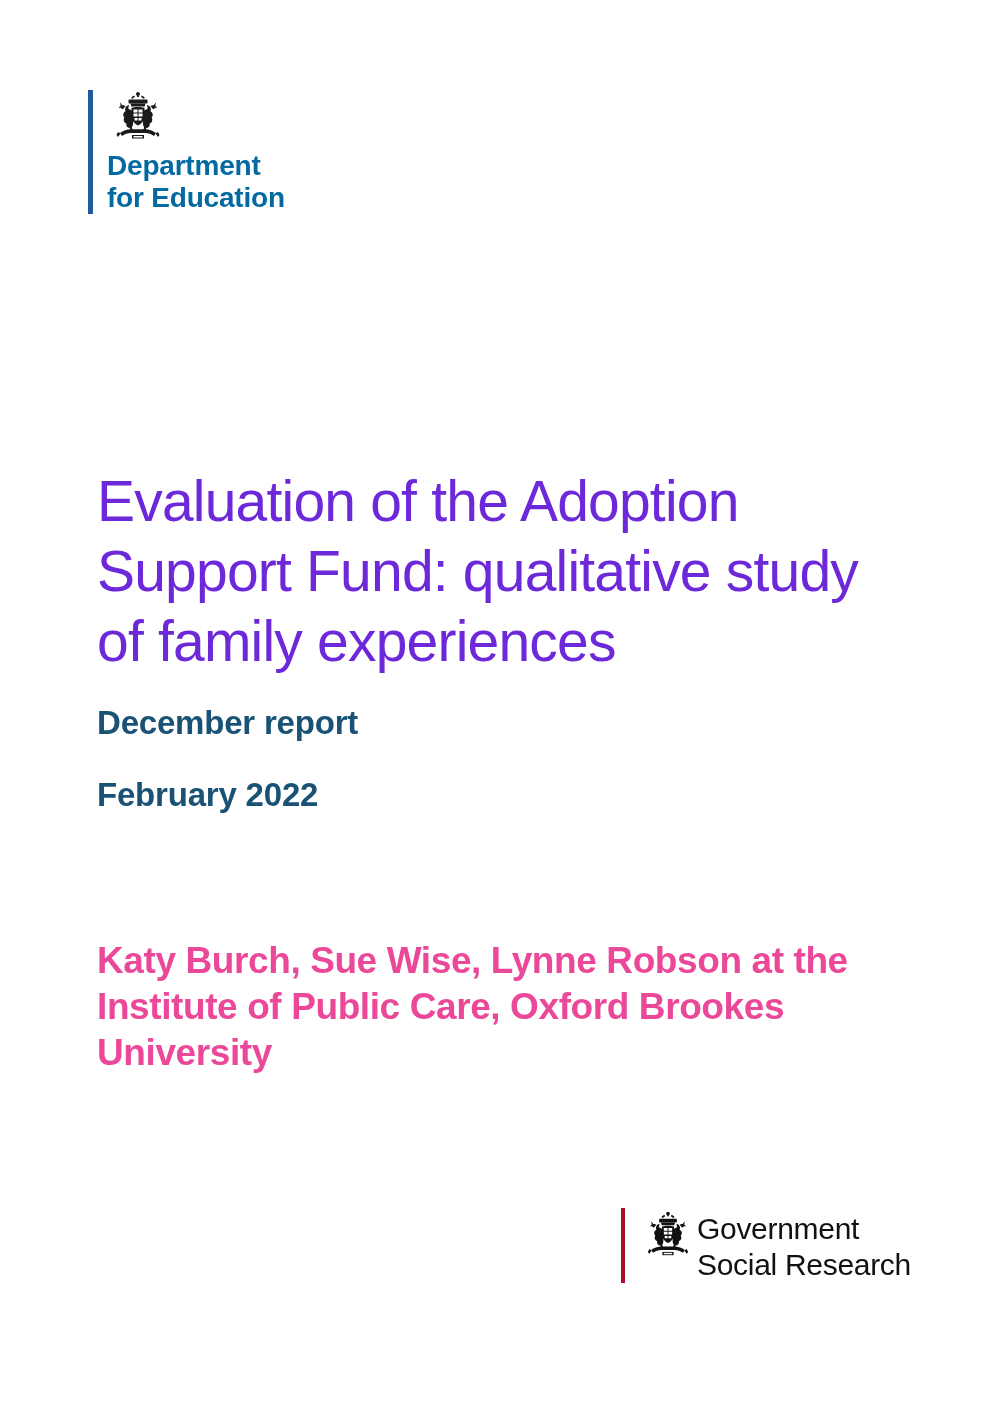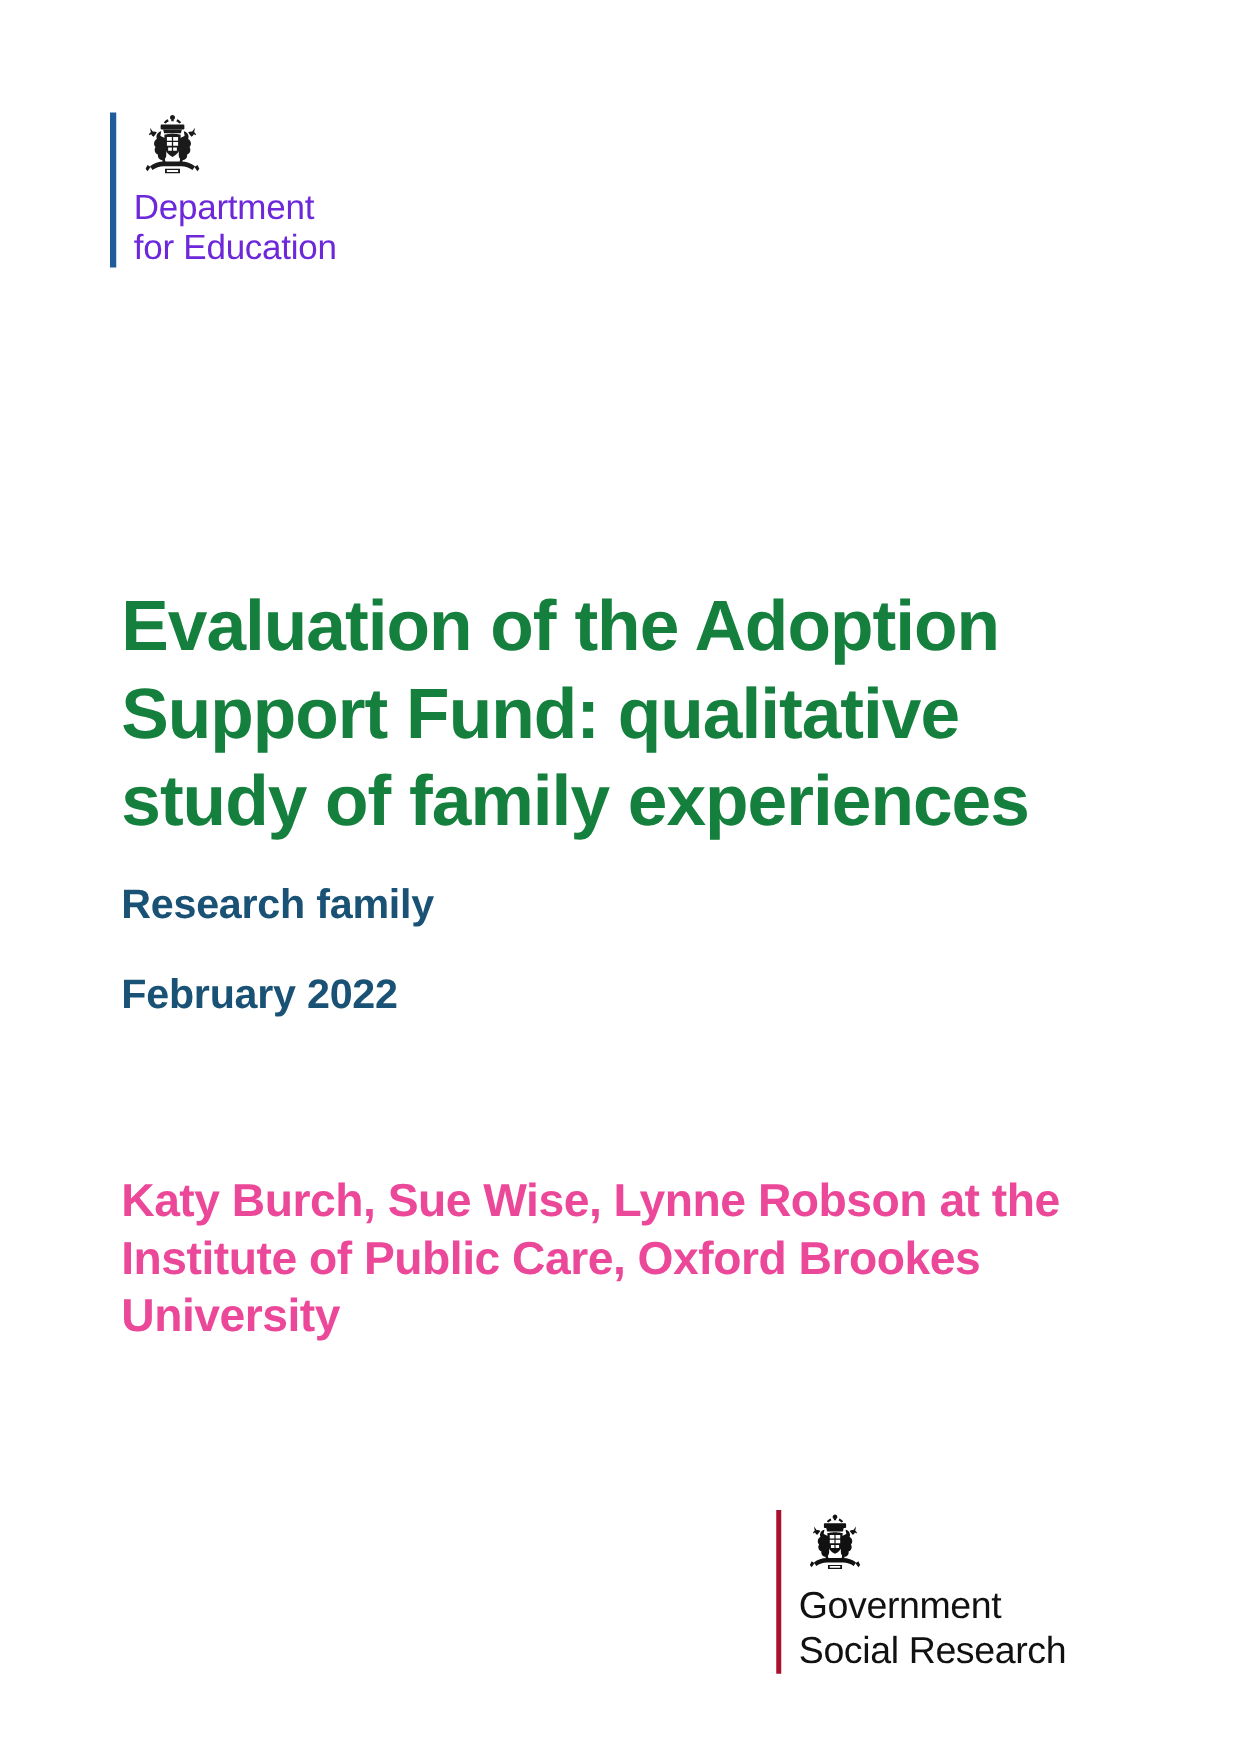--- a/index.html
+++ b/index.html
@@ -39,41 +39,41 @@
     flex-direction: column;
     justify-content: flex-start;
   }
   .dfe-crest {
     width: 62px;
     height: 56px;
     display: block;
   }
   .dfe-name {
     margin-top: 4px;
-    color: #6d28d9;
+    color: #0369a1;
     font-size: 28px;
     line-height: 32px;
-    font-weight: 400;
+    font-weight: 700;
     letter-spacing: -0.2px;
     white-space: pre-line;
   }
 
   
   .title-block {
     position: absolute;
     left: 97px;
     top: 466px;
     width: 820px;
   }
   .doc-title {
     margin: 0;
-    color: #15803d;
+    color: #6d28d9;
     font-size: 57px;
     line-height: 70px;
-    font-weight: 700;
+    font-weight: 400;
     letter-spacing: -0.8px;
     font-stretch: condensed;
   }
   .doc-subtitle {
     margin: 0;
     padding-top: 26px;
     color: #1a5276;
     font-size: 33px;
     line-height: 42px;
     font-weight: 700;
@@ -113,21 +113,21 @@
     align-items: stretch;
   }
   .gsr-bar {
     width: 4px;
     background: #a8102e;
     flex: 0 0 4px;
   }
   .gsr-body {
     padding-left: 14px;
     display: flex;
-    flex-direction: column;
+    flex-direction: row;
   }
   .gsr-crest {
     width: 58px;
     height: 56px;
     display: block;
   }
   .gsr-name {
     margin-top: 3px;
     color: #111111;
     font-size: 30px;
@@ -169,21 +169,21 @@
           <path d="M53 92h18v3H53z" fill="#ffffff"></path>
         </g>
       </svg>
       <div class="dfe-name">Department
 for Education</div>
     </div>
   </div>
 
   <div class="title-block">
     <h1 class="doc-title">Evaluation of the Adoption Support Fund: qualitative study of family experiences</h1>
-    <p class="doc-subtitle">Research family</p>
+    <p class="doc-subtitle">December report</p>
     <p class="doc-date">February 2022</p>
   </div>
 
   <p class="authors">Katy Burch, Sue Wise, Lynne Robson at the Institute of Public Care, Oxford Brookes University</p>
 
   <div class="gsr-logo">
     <div class="gsr-bar"></div>
     <div class="gsr-body">
       <svg class="gsr-crest" viewBox="0 0 124 112" aria-hidden="true">
         <g fill="#111111">

